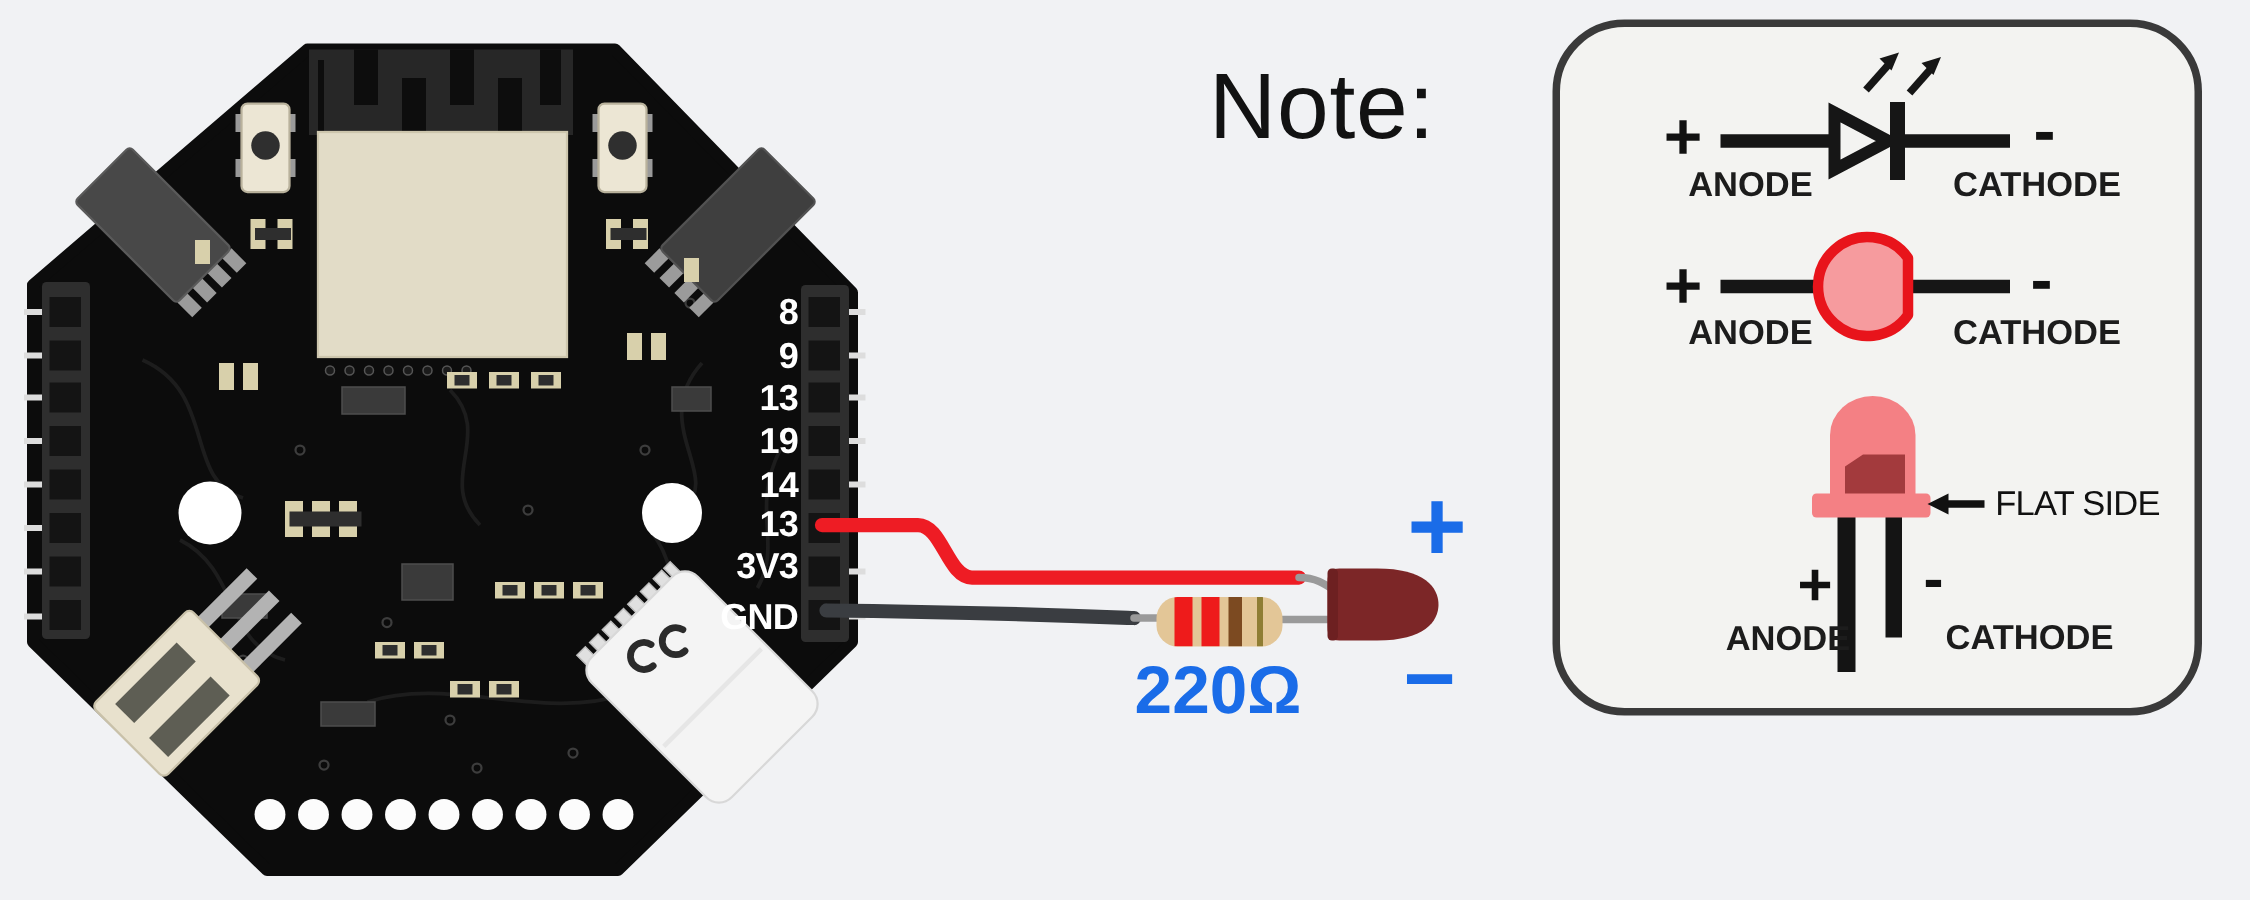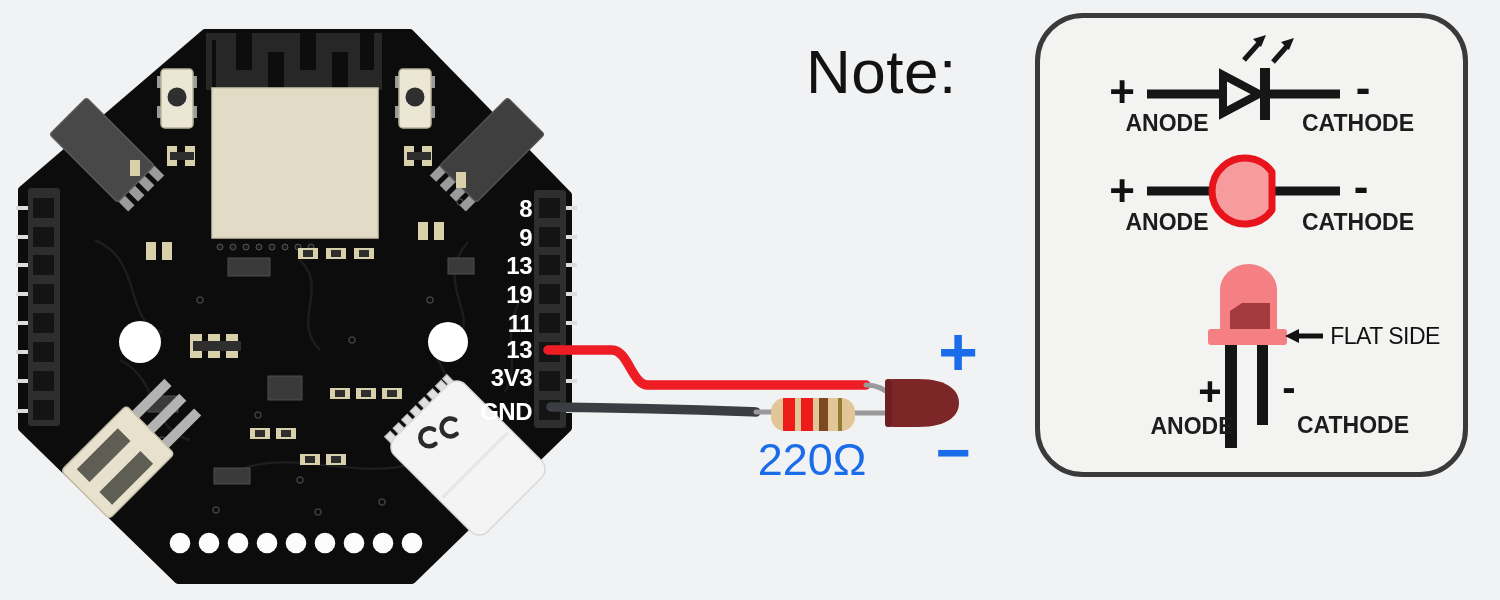--- a/index.html
+++ b/index.html
@@ -14,21 +14,21 @@
     position:absolute;left:440px;width:92px;text-align:right;
     color:#ffffff;font-size:24px;font-weight:bold;letter-spacing:-0.5px;
   }
   .note-title{
     left:806px;top:36px;font-size:62px;font-weight:400;color:#121212;
     letter-spacing:0.5px;
   }
   .blue{color:#1a6ce8;}
   .wire-plus{left:958px;top:351px;font-size:68px;font-weight:900;}
   .wire-minus{left:953px;top:452px;font-size:60px;font-weight:900;}
-  .wire-res{left:812px;top:460px;font-size:45px;font-weight:400;}
+  .wire-res{left:812px;top:460px;font-size:45px;font-weight:700;}
   .note-panel{
     left:1035px;top:13px;width:423px;height:454px;
     background:#f3f3f1;border:5px solid #3a3a3a;border-radius:48px;
   }
   .np-lbl{position:absolute;color:#1c1c1c;font-size:23px;font-weight:600;margin-left:16px;}
   .np-sign{position:absolute;color:#111;font-size:44px;font-weight:900;}
   .np-sign3{position:absolute;color:#111;font-size:40px;font-weight:900;}
   .np-flat{position:absolute;color:#111;font-size:23px;font-weight:400;letter-spacing:-0.5px;}
   svg{display:block;}
 </style>
@@ -296,21 +296,21 @@
     <path d="M893,379 H918 C950,379 959,392 959,403 C959,414 950,427 918,427 H893 C887,427 885,424 885,418 V388 C885,382 887,379 893,379 Z" fill="#7c2627"></path>
     <rect x="885" y="379" width="7" height="48" rx="3" fill="#6d2021"></rect>
   </g>
 </svg>
 
 <div>
   <span class="pin-label" style="top:195px">8</span>
   <span class="pin-label" style="top:224px">9</span>
   <span class="pin-label" style="top:252px">13</span>
   <span class="pin-label" style="top:281px">19</span>
-  <span class="pin-label" style="top:310px">11</span>
+  <span class="pin-label" style="top:310px">14</span>
   <span class="pin-label" style="top:336px">13</span>
   <span class="pin-label" style="top:364px">3V3</span>
   <span class="pin-label" style="top:398px">GND</span>
 </div>
 
 <span class="abs ctr blue wire-plus">+</span>
 <span class="abs ctr blue wire-minus">−</span>
 <span class="abs ctr blue wire-res">220Ω</span>
 
 <span class="abs note-title">Note:</span>

